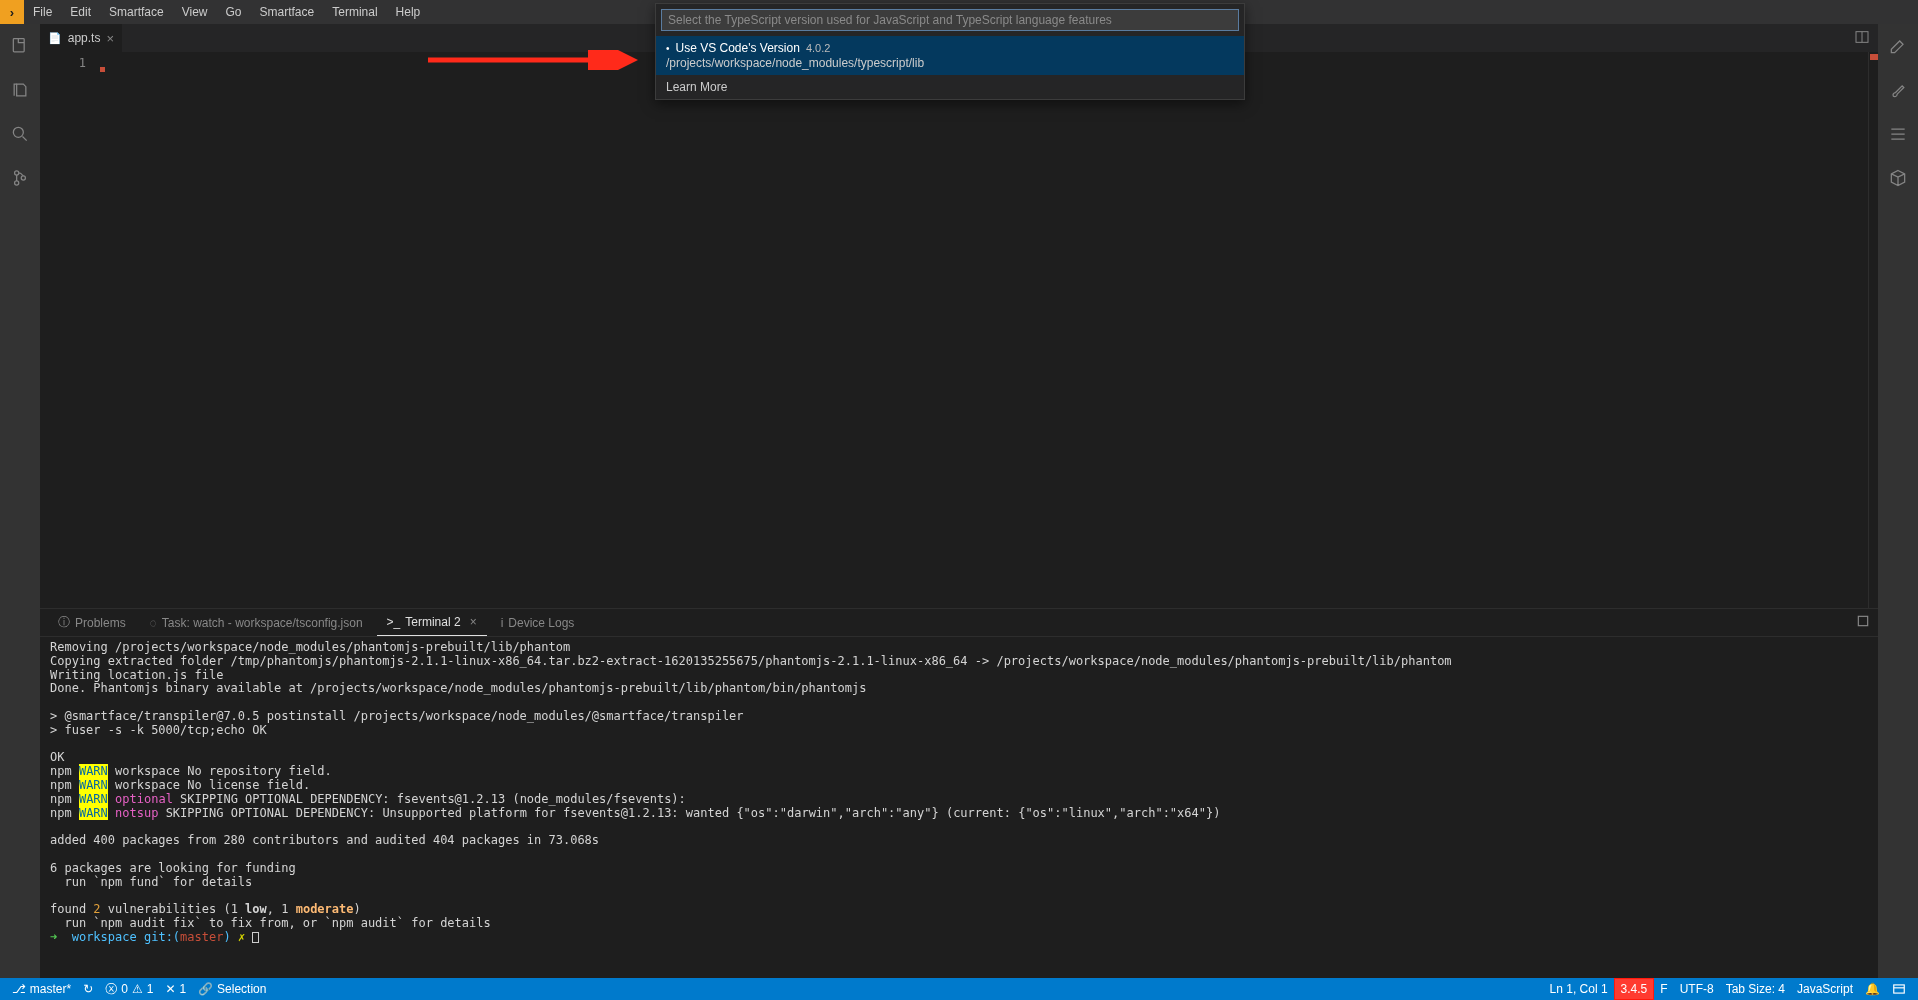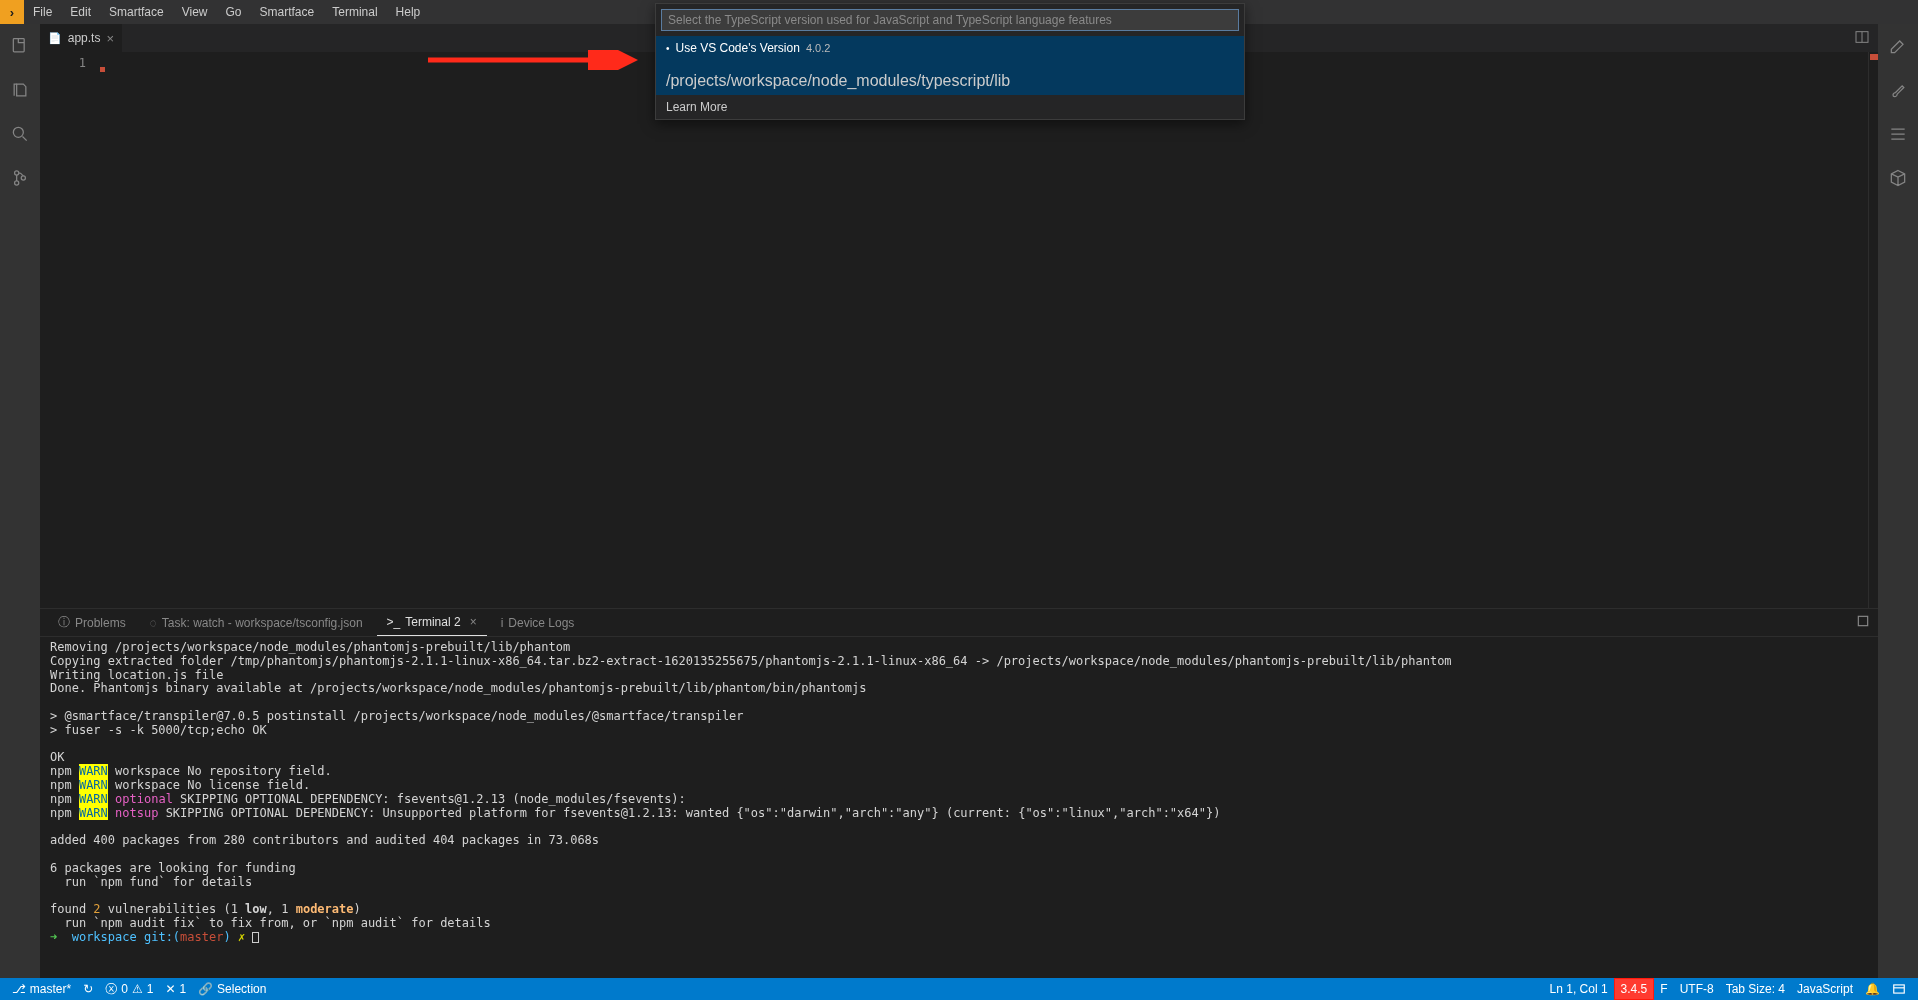--- a/index.html
+++ b/index.html
@@ -261,21 +261,21 @@
 }
 .qp-item.selected {
   background: #04395e;
   color: #fff;
 }
 .qp-item .title { display: flex; align-items: center; gap: 6px; }
 .qp-item .bullet { font-size: 10px; }
 .qp-item .bold { font-weight: 400; }
 .qp-item .version { color: #999; font-size: 11px; }
 .qp-item.selected .version { color: #bbb; }
-.qp-item .desc { color: #888; font-size: 16px; margin-top: 17px; }
+.qp-item .desc { color: #888; font-size: 12px; margin-top: 1px; }
 .qp-item.selected .desc { color: #ccc; }
 
 .arrow-annotation {
   position: absolute;
   top: 50px;
   left: 428px;
   z-index: 99;
   pointer-events: none;
 }
 </style>

